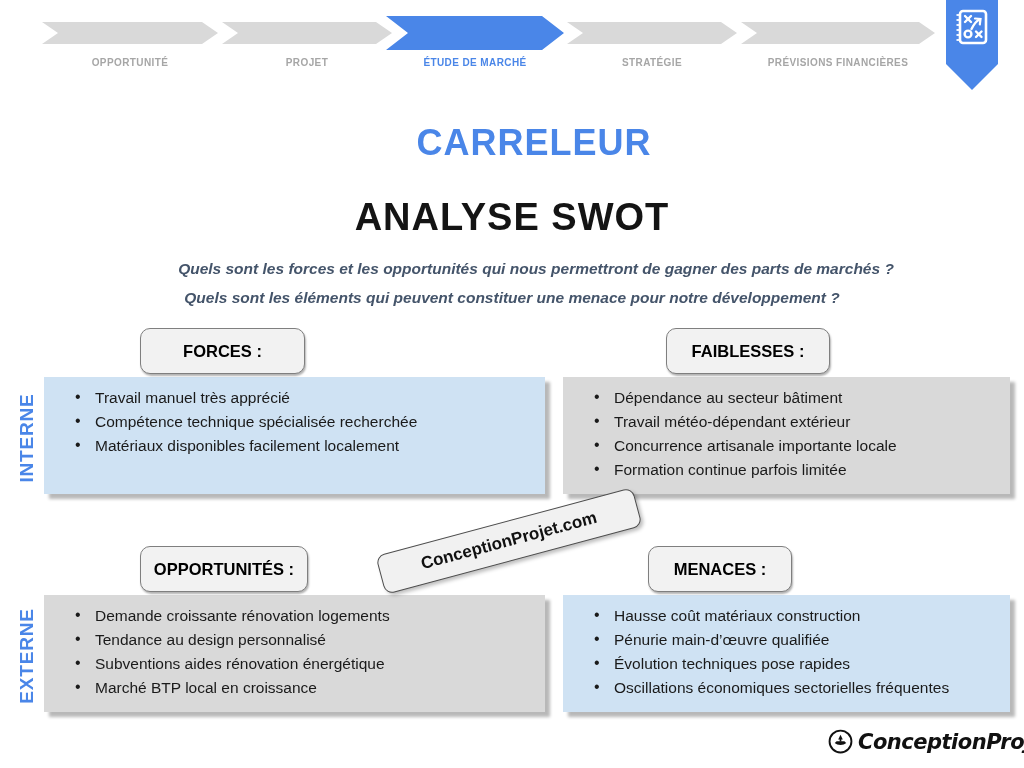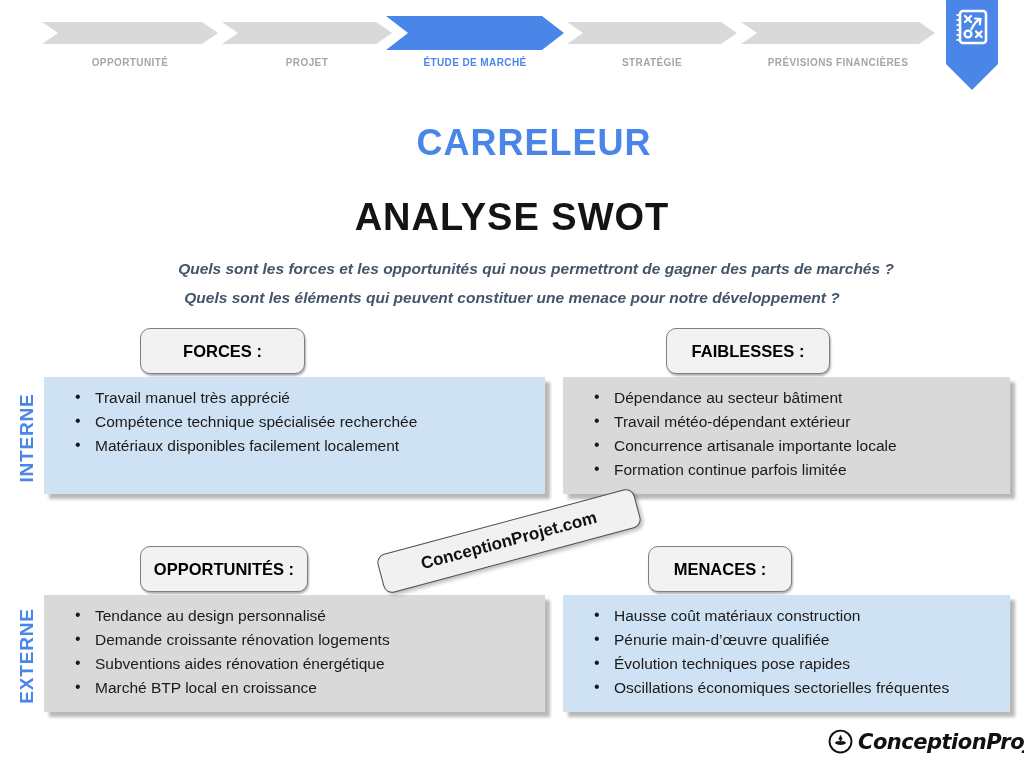--- a/index.html
+++ b/index.html
@@ -158,22 +158,22 @@
       <li>Dépendance au secteur bâtiment</li>
       <li>Travail météo-dépendant extérieur</li>
       <li>Concurrence artisanale importante locale</li>
       <li>Formation continue parfois limitée</li>
     </ul>
   </div>
 
   <div class="pill" style="left:140px;top:546px;width:168px;">OPPORTUNITÉS :</div>
   <div class="qbox gray" style="left:44px;top:595px;width:501px;">
     <ul>
+      <li>Demande croissante rénovation logements</li>
       <li>Tendance au design personnalisé</li>
-      <li>Demande croissante rénovation logements</li>
       <li>Subventions aides rénovation énergétique</li>
       <li>Marché BTP local en croissance</li>
     </ul>
   </div>
 
   <div class="pill" style="left:648px;top:546px;width:144px;">MENACES :</div>
   <div class="qbox blue" style="left:563px;top:595px;width:447px;">
     <ul>
       <li>Hausse coût matériaux construction</li>
       <li>Pénurie main-d’œuvre qualifiée</li>

